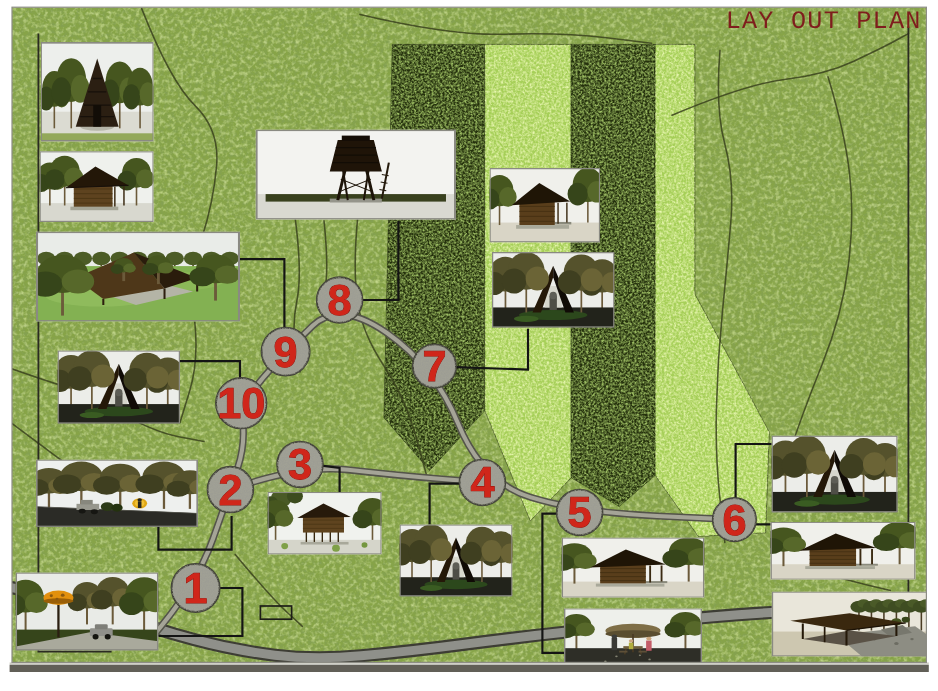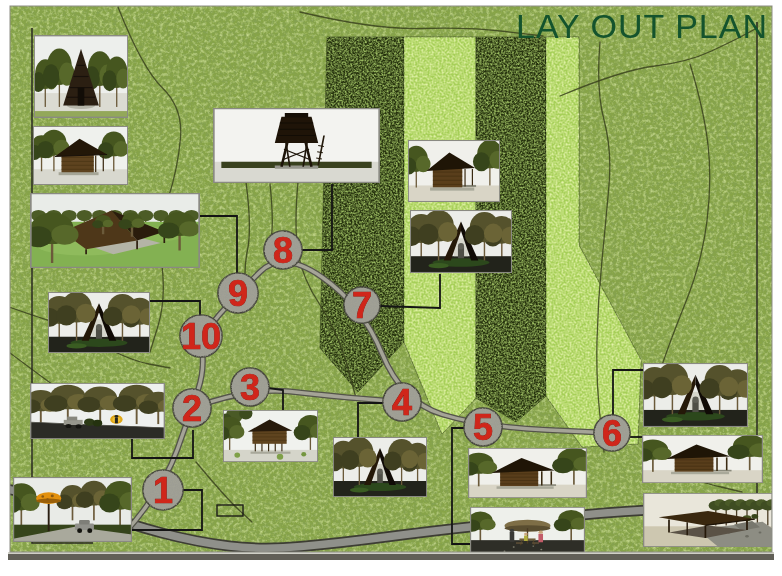--- a/index.html
+++ b/index.html
@@ -1,19 +1,19 @@
 <!DOCTYPE html>
 <html><head>
 <meta charset="utf-8">
 <style>
   html,body{margin:0;padding:0;width:782px;height:576px;background:#ffffff;overflow:hidden;
     font-family:"Liberation Sans",sans-serif;position:relative;}
   #map-svg{position:absolute;left:0;top:0;width:782px;height:576px;display:block;}
-  .title{position:absolute;top:7px;right:14px;font-size:34px;color:#14532d;
-    letter-spacing:1px;z-index:5;font-family:Liberation Sans, sans-serif;}
+  .title{position:absolute;top:7px;right:14px;font-size:21px;color:#7f1d1d;
+    letter-spacing:1px;z-index:5;font-family:Liberation Mono, monospace;}
 </style>
 </head>
 <body>
 
 <div class="title">LAY OUT PLAN</div>
 
 <svg id="map-svg" viewBox="0 0 782 576">
   <defs>
     <clipPath id="mapclip">
         <rect x="10" y="6" width="762" height="546"></rect>

